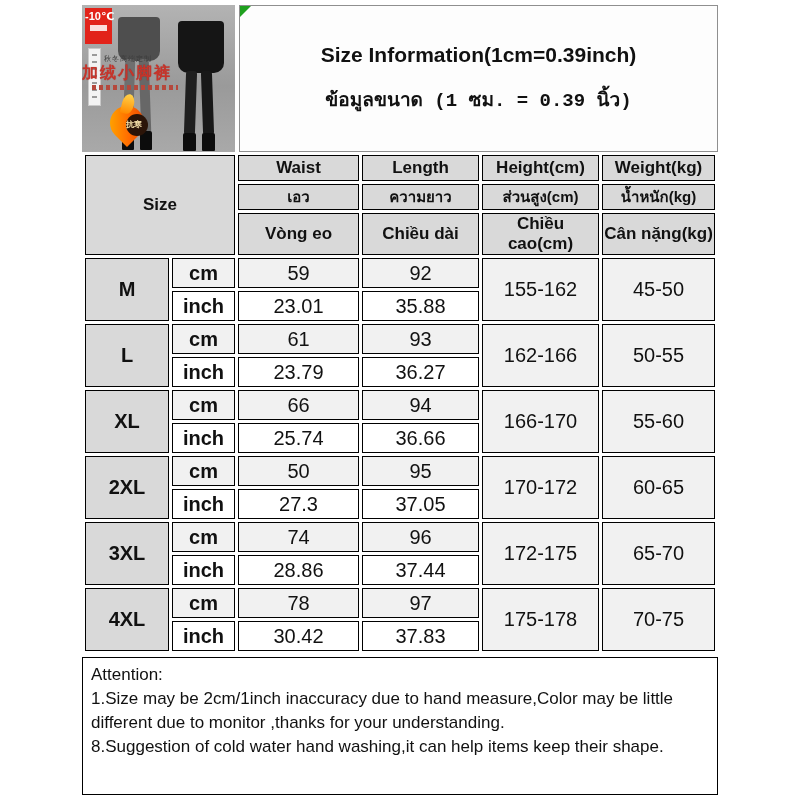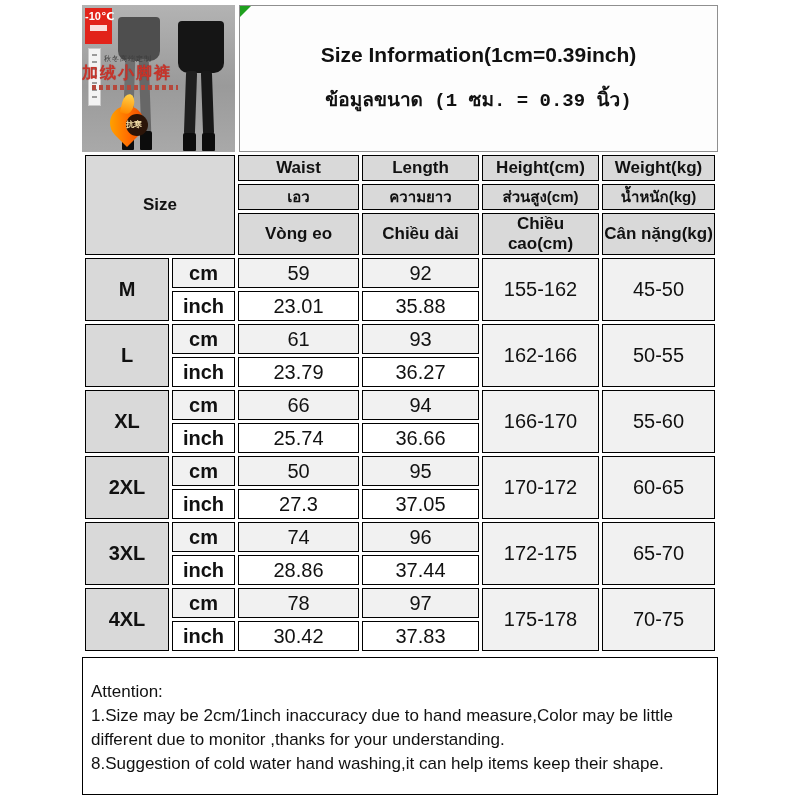--- a/index.html
+++ b/index.html
@@ -49,21 +49,21 @@
   tr.hdr-th td{font-size:15px;}
   td.c-size{background:#d9d9d9;font-size:34px;font-weight:bold;}
   td.c-name{background:#d9d9d9;font-weight:bold;font-size:17px;}
   tr.body td{height:28px;font-size:20px;}
   td.unit{font-weight:bold;font-size:15px;}
   .gray{background:#f1f1f1;}
   .white{background:#ffffff;}
 
   
   .attention{margin-top:3px;border:1px solid #000;width:636px;box-sizing:border-box;height:138px;
-             padding:22px 8px;font-size:17px;line-height:1.42;}
+             padding:5px 8px;font-size:17px;line-height:1.42;}
 </style>
 </head>
 <body>
 
 <div class="page">
 
   <div class="top">
     <div class="photo">
 
       <div class="fig skirt" style="left:36px;top:12px;width:42px;height:44px;background:#4e4e4e;"></div>

